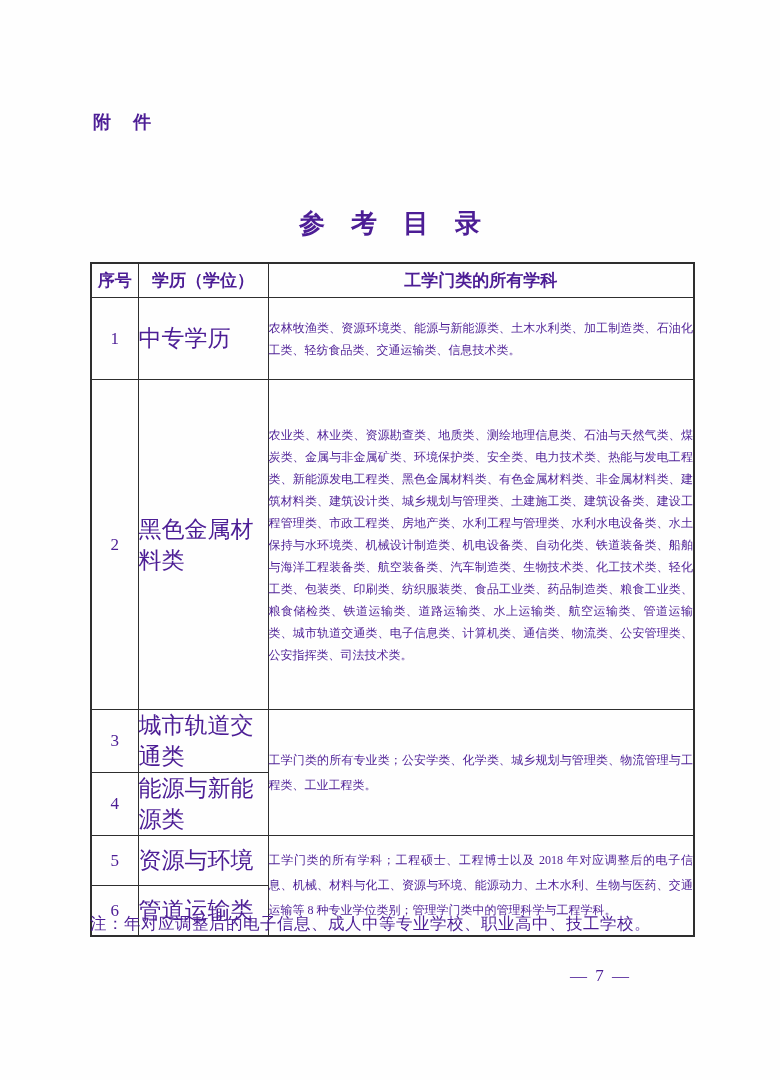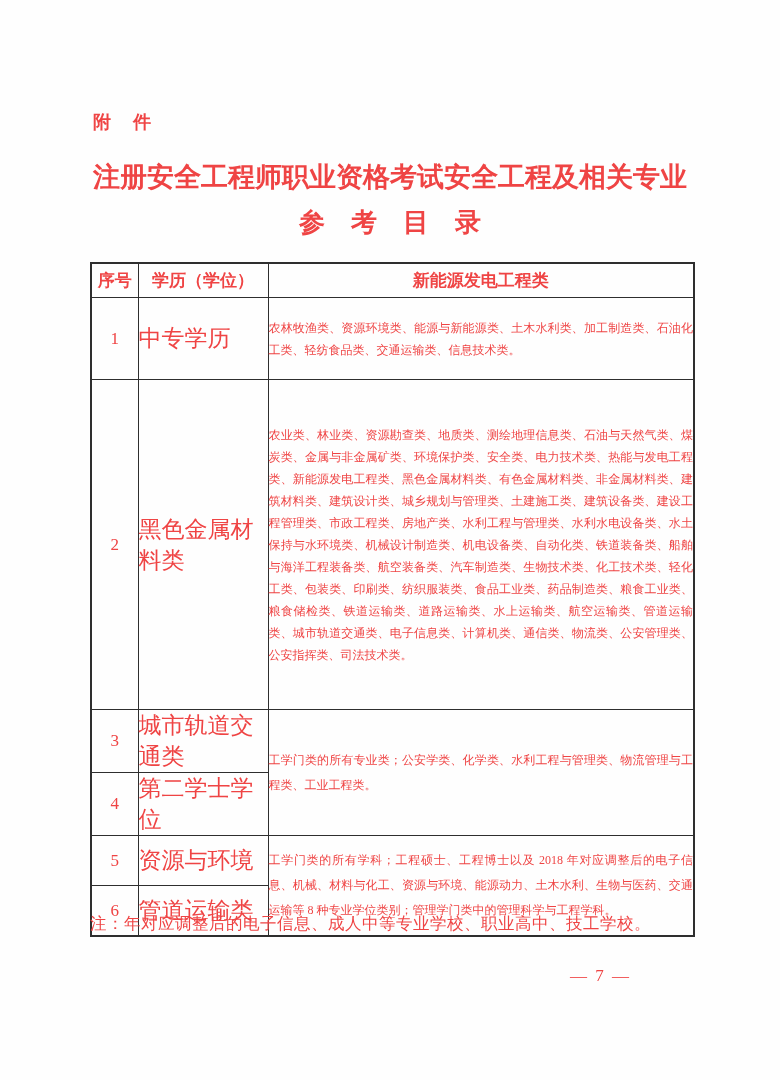--- a/index.html
+++ b/index.html
@@ -6,21 +6,21 @@
     margin: 0;
     padding: 0;
     background: #e8e8e8;
   }
   .page {
     position: relative;
     width: 780px;
     height: 1080px;
     margin: 0 auto;
     background: #fefefe;
-    color: #ef4444;
+    color: #4c1d95;
     font-family: "Liberation Serif", "DejaVu Serif", serif;
     overflow: hidden;
   }
   .attachment-label {
     position: absolute;
     left: 93px;
     top: 110px;
     font-family: "Liberation Sans", "DejaVu Sans", sans-serif;
     font-weight: bold;
     font-size: 18px;
@@ -37,21 +37,21 @@
     font-size: 27px;
     line-height: 34px;
     white-space: nowrap;
   }
   .doc-subtitle {
     position: absolute;
     left: 60px;
     right: 60px;
     top: 206px;
     text-align: center;
-    font-family: Liberation Serif, serif;
+    font-family: Liberation Sans, sans-serif;
     font-weight: bold;
     font-size: 26px;
     line-height: 34px;
   }
   table.catalog {
     position: absolute;
     left: 90px;
     top: 262px;
     width: 603px;
     border-collapse: collapse;
@@ -113,56 +113,55 @@
     letter-spacing: 2px;
   }
 </style>
 </head>
 <body>
 
 <div class="page">
 
   <div class="attachment-label">附　件</div>
 
-  <div class="doc-title">注册安全工程师职业资格考试安全工程及相关专业</div>
 
   <div class="doc-subtitle">参　考　目　录</div>
 
   <table class="catalog">
     <colgroup>
       <col style="width:47px">
       <col style="width:130px">
       <col style="width:426px">
     </colgroup>
     <thead>
       <tr>
         <th class="col-head">序号</th>
         <th class="col-head">学历（学位）</th>
-        <th class="col-head">新能源发电工程类</th>
+        <th class="col-head">工学门类的所有学科</th>
       </tr>
     </thead>
     <tbody>
       <tr class="row-1">
         <td class="cell-no">1</td>
         <td class="cell-degree">中专学历</td>
         <td class="cell-majors">农林牧渔类、资源环境类、能源与新能源类、土木水利类、加工制造类、石油化工类、轻纺食品类、交通运输类、信息技术类。</td>
       </tr>
       <tr class="row-2">
         <td class="cell-no">2</td>
         <td class="cell-degree">黑色金属材料类</td>
         <td class="cell-majors">农业类、林业类、资源勘查类、地质类、测绘地理信息类、石油与天然气类、煤炭类、金属与非金属矿类、环境保护类、安全类、电力技术类、热能与发电工程类、新能源发电工程类、黑色金属材料类、有色金属材料类、非金属材料类、建筑材料类、建筑设计类、城乡规划与管理类、土建施工类、建筑设备类、建设工程管理类、市政工程类、房地产类、水利工程与管理类、水利水电设备类、水土保持与水环境类、机械设计制造类、机电设备类、自动化类、铁道装备类、船舶与海洋工程装备类、航空装备类、汽车制造类、生物技术类、化工技术类、轻化工类、包装类、印刷类、纺织服装类、食品工业类、药品制造类、粮食工业类、粮食储检类、铁道运输类、道路运输类、水上运输类、航空运输类、管道运输类、城市轨道交通类、电子信息类、计算机类、通信类、物流类、公安管理类、公安指挥类、司法技术类。</td>
       </tr>
       <tr class="row-3">
         <td class="cell-no">3</td>
         <td class="cell-degree">城市轨道交通类</td>
-        <td class="cell-majors merged" rowspan="2">工学门类的所有专业类；公安学类、化学类、水利工程与管理类、物流管理与工程类、工业工程类。</td>
+        <td class="cell-majors merged" rowspan="2">工学门类的所有专业类；公安学类、化学类、城乡规划与管理类、物流管理与工程类、工业工程类。</td>
       </tr>
       <tr class="row-4">
         <td class="cell-no">4</td>
-        <td class="cell-degree">第二学士学位</td>
+        <td class="cell-degree">能源与新能源类</td>
       </tr>
       <tr class="row-5">
         <td class="cell-no">5</td>
         <td class="cell-degree">资源与环境</td>
         <td class="cell-majors merged" rowspan="2">工学门类的所有学科；工程硕士、工程博士以及 2018 年对应调整后的电子信息、机械、材料与化工、资源与环境、能源动力、土木水利、生物与医药、交通运输等 8 种专业学位类别；管理学门类中的管理科学与工程学科。</td>
       </tr>
       <tr class="row-6">
         <td class="cell-no">6</td>
         <td class="cell-degree">管道运输类</td>
       </tr>

